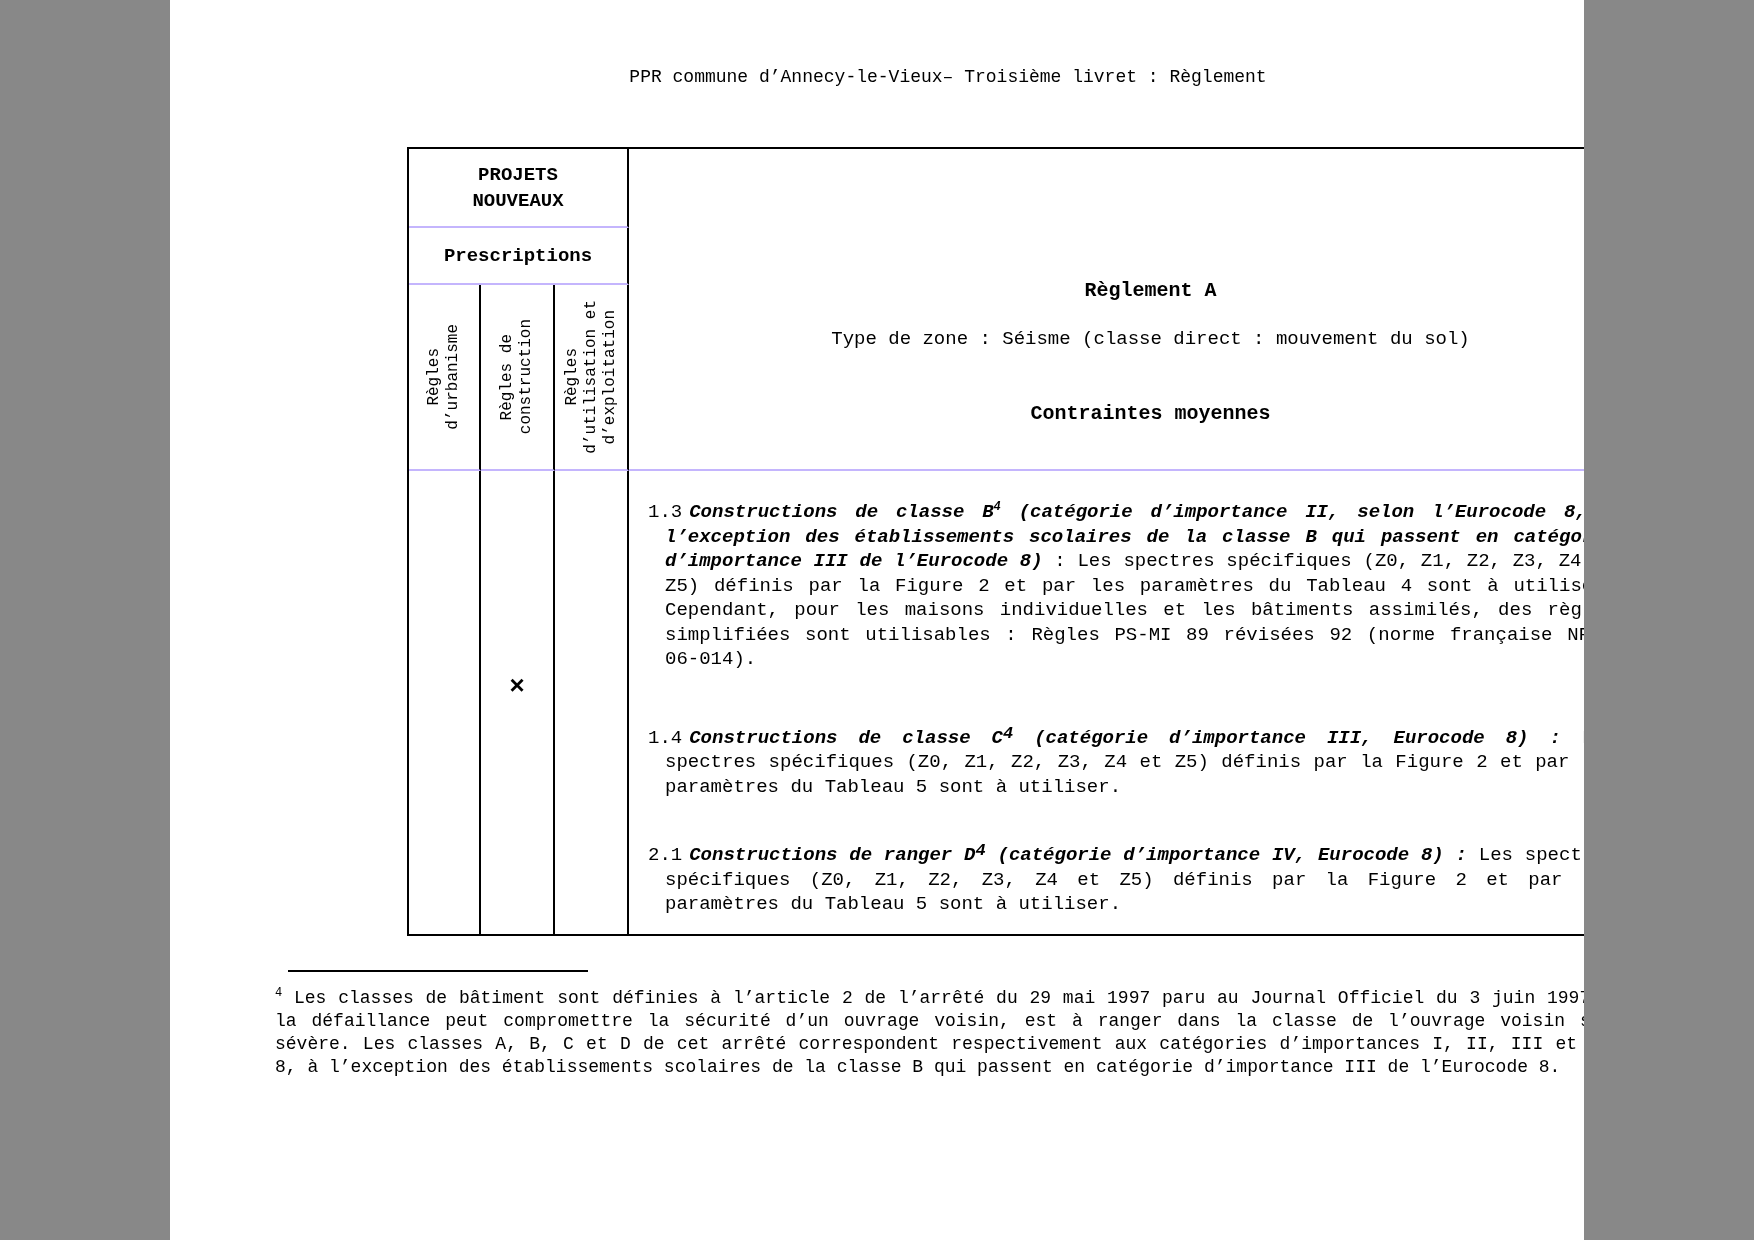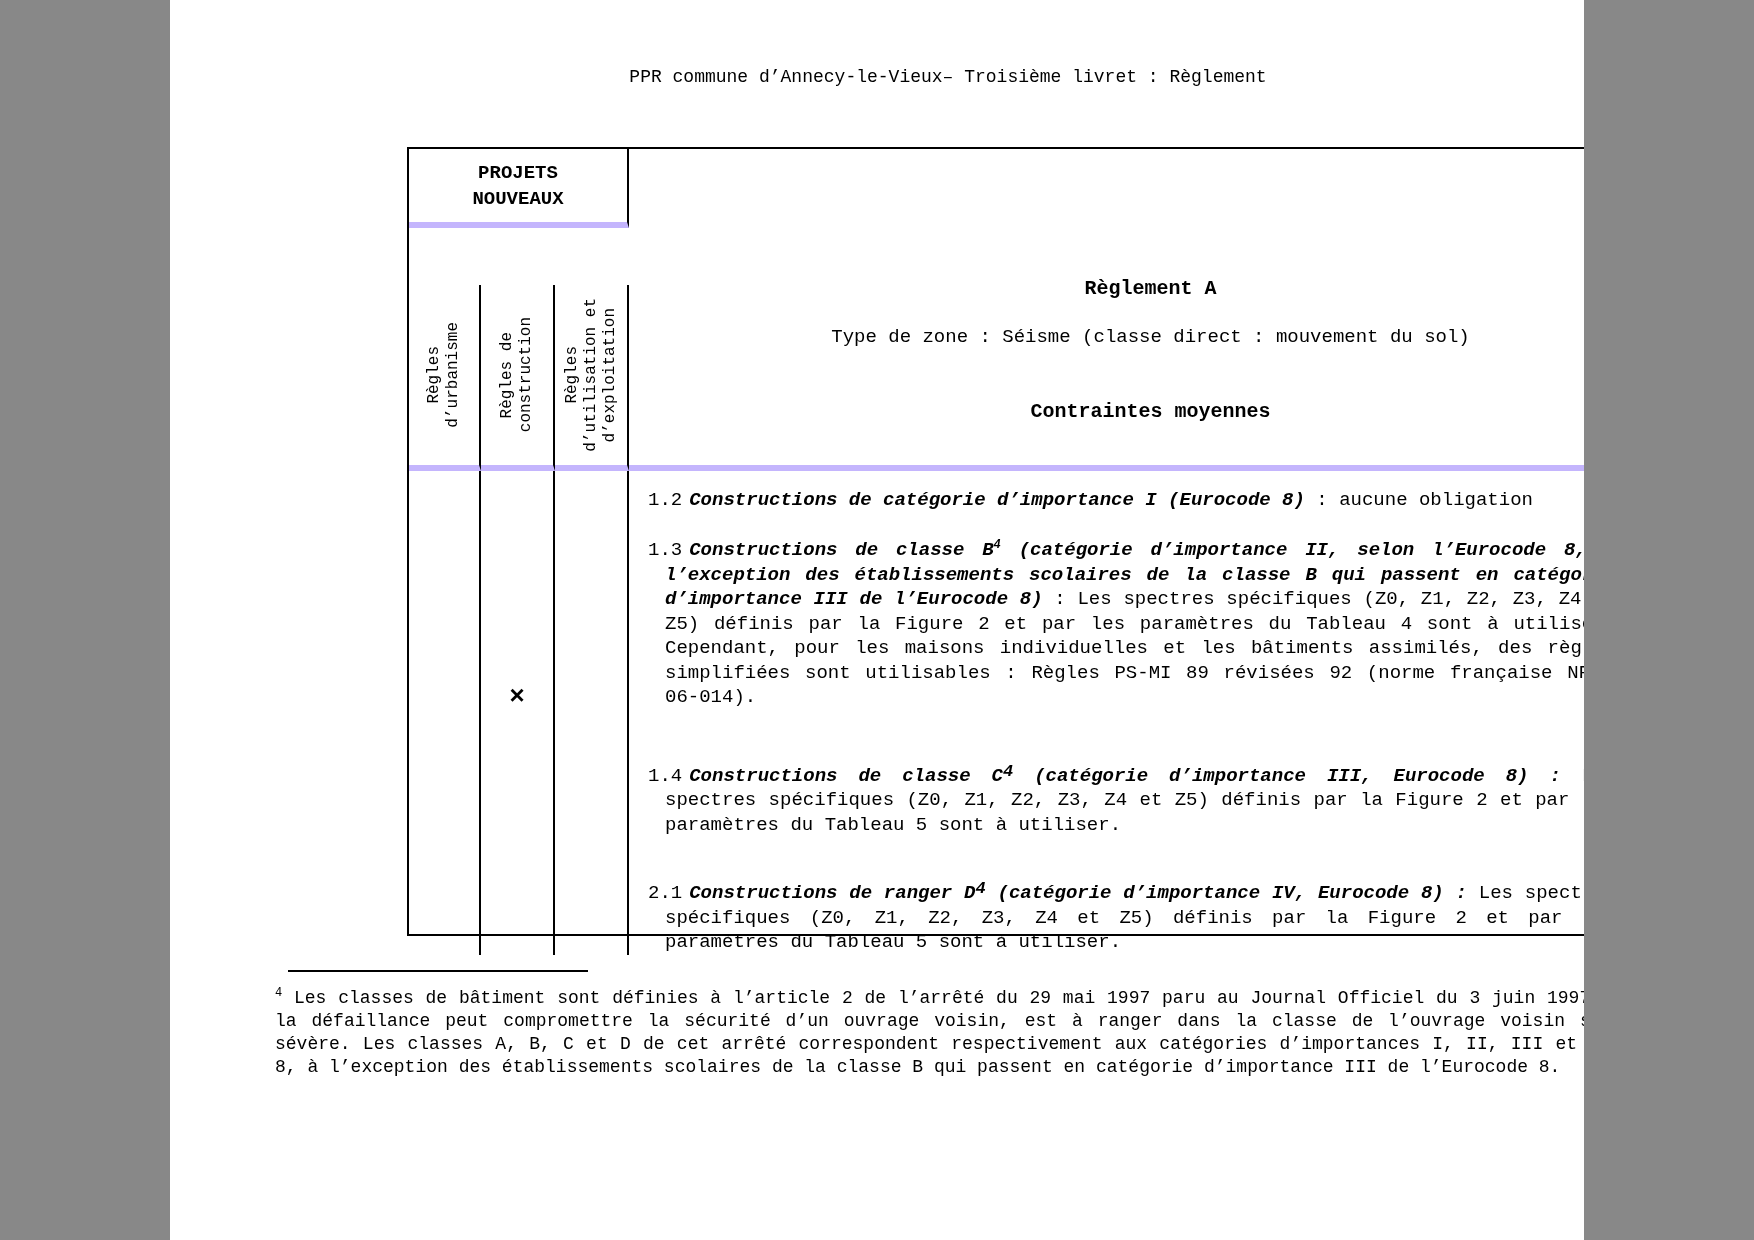--- a/index.html
+++ b/index.html
@@ -15,21 +15,21 @@
   
   .reg-table {
     position:absolute; left:237px; top:147px; width:1267px; height:789px;
     box-sizing:border-box; border:2px solid #000;
     display:grid;
     grid-template-columns:72px 74px 74px auto;
     grid-template-rows:79px 57px 186px auto;
   }
   .cell { box-sizing:border-box; }
   .bR { border-right:2px solid #000; }
-  .bB { border-bottom:6px solid #c4b5fd; }
+  .bB { border-bottom:2px solid #c4b5fd; }
   .cA { grid-column:1/4; grid-row:1; display:flex; align-items:center; justify-content:center; }
   .pn-text { width:130px; text-align:center; font-weight:bold; font-size:19px; line-height:26px; }
   .cB { grid-column:1/4; grid-row:2; display:flex; align-items:center; justify-content:center;
         font-weight:bold; font-size:19px; }
   .cRot { grid-row:3; display:flex; align-items:center; justify-content:center; }
   .vwrap { display:flex; flex-direction:row; align-items:center; }
   .vline { writing-mode:vertical-rl; transform:rotate(180deg); white-space:nowrap;
            font-size:16px; line-height:19px; }
   .cD { grid-column:4; grid-row:1/4; display:flex; flex-direction:column; align-items:center; text-align:center;justify-content:center; }
   .reg-title { margin-top:86px; font-weight:bold; font-size:20px; }
@@ -64,20 +64,23 @@
   <div class="doc-header">
     <span>PPR commune d’Annecy-le-Vieux– Troisième livret : Règlement</span>
   </div>
 
   <div class="reg-table">
 
     <div class="cell cA bR bB">
       <div class="pn-text">PROJETS NOUVEAUX</div>
     </div>
 
+    <div class="cell cB bR bB">
+      <span>Prescriptions</span>
+    </div>
 
     <div class="cell cRot bR bB" style="grid-column:1">
       <div class="vwrap">
         <span class="vline">Règles</span>
         <span class="vline">d’urbanisme</span>
       </div>
     </div>
 
     <div class="cell cRot bR bB" style="grid-column:2">
       <div class="vwrap">
@@ -105,21 +108,20 @@
     </div>
     <div class="cell cChk bR" style="grid-column:2">
       <span class="checkmark">×</span>
     </div>
     <div class="cell cChk bR" style="grid-column:3">
       <span class="checkmark"></span>
     </div>
 
     <div class="cell cF">
 
-      <div class="item it-0"><span class="num">1.2</span><span class="lead"><span>Constructions de catégorie d’importance I (Eurocode 8)</span><sup class="sup-sm"></sup><span></span></span><span> : aucune obligation</span></div>
 
       <div class="item it-1"><span class="num">1.3</span><span class="lead"><span>Constructions de classe B</span><sup class="sup-sm">4</sup><span> (catégorie d’importance II, selon l’Eurocode 8, à l’exception des établissements scolaires de la classe B qui passent en catégorie d’importance III de l’Eurocode 8)</span></span><span> : Les spectres spécifiques (Z0, Z1, Z2, Z3, Z4 et Z5) définis par la Figure 2 et par les paramètres du Tableau 4 sont à utiliser. Cependant, pour les maisons individuelles et les bâtiments assimilés, des règles simplifiées sont utilisables : Règles PS-MI 89 révisées 92 (norme française NF P 06-014).</span></div>
 
       <div class="item it-2"><span class="num">1.4</span><span class="lead"><span>Constructions de classe C</span><sup class="sup-lg">4</sup><span> (catégorie d’importance III, Eurocode 8) :</span></span><span> Les spectres spécifiques (Z0, Z1, Z2, Z3, Z4 et Z5) définis par la Figure 2 et par les paramètres du Tableau 5 sont à utiliser.</span></div>
 
       <div class="item it-3"><span class="num">2.1</span><span class="lead"><span>Constructions de ranger D</span><sup class="sup-lg">4</sup><span> (catégorie d’importance IV, Eurocode 8) :</span></span><span> Les spectres spécifiques (Z0, Z1, Z2, Z3, Z4 et Z5) définis par la Figure 2 et par les paramètres du Tableau 5 sont à utiliser.</span></div>
 
     </div>
   </div>
 

